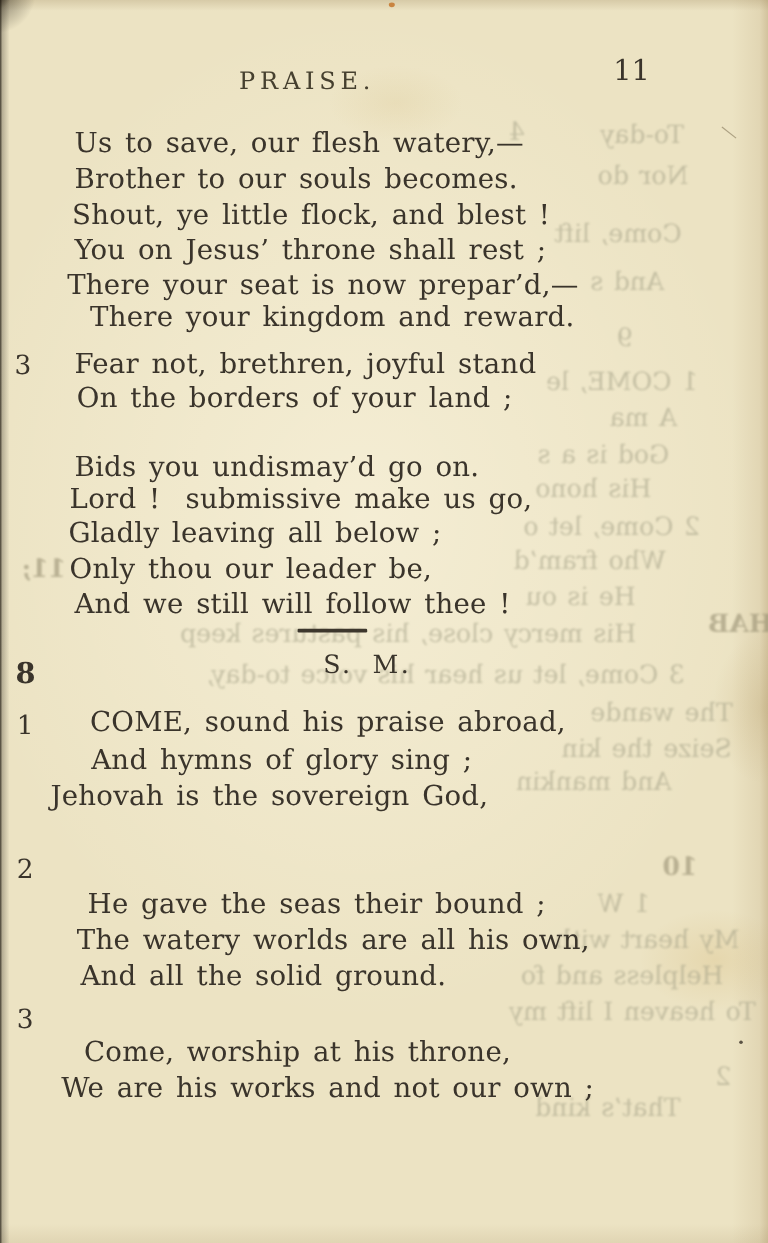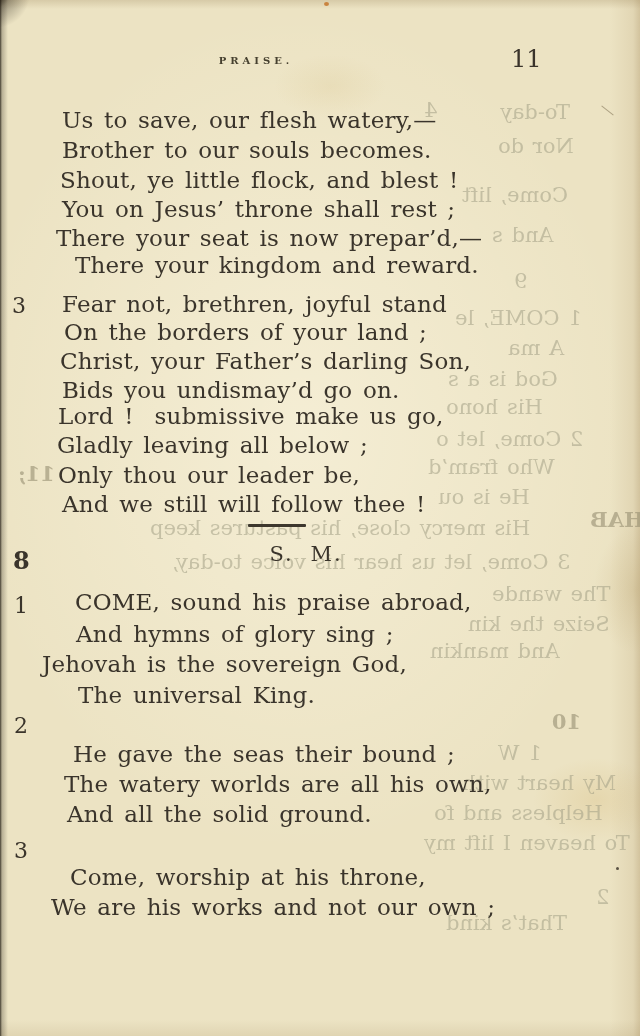--- a/index.html
+++ b/index.html
@@ -26,21 +26,21 @@
     white-space:pre;
     color:#3a342b;
     line-height:1.12;
   }
   .line{font-size:23px;word-spacing:3px;letter-spacing:0.2px;}
   .verse-num{font-size:22px;}
   .hymn-num{font-size:24px;font-weight:bold;}
   .meter{font-size:21px;letter-spacing:2px;word-spacing:8px;transform:translateX(-50%);}
   .running-head{
     position:absolute;left:256px;top:55px;transform:translateX(-50%);
-    font-size:10px;letter-spacing:4px;color:#46402f;white-space:pre;font-weight:bold;
+    font-size:20px;letter-spacing:4px;color:#46402f;white-space:pre;
   }
   .page-number{
     position:absolute;left:511px;top:45px;
     font-size:24px;color:#3a342b;
   }
   .divider{
     position:absolute;height:3px;background:#3d372d;border-radius:1px;
   }
   .ghost{
     font-size:21px;color:#a3a086;opacity:0.55;
@@ -95,31 +95,29 @@
   <div class="layer">
       <span class="line" style="left: 62px; top: 108px;">Us to save, our flesh watery,—</span>
       <span class="line" style="left: 62px; top: 138px;">Brother to our souls becomes.</span>
       <span class="line" style="left: 60px; top: 168px;">Shout, ye little flock, and blest !</span>
       <span class="line" style="left: 62px; top: 197px;">You on Jesus’ throne shall rest ;</span>
       <span class="line" style="left: 56px; top: 226px;">There your seat is now prepar’d,—</span>
       <span class="line" style="left: 75px; top: 253px;">There your kingdom and reward.</span>
       <span class="verse-num" style="left: 12px; top: 294px;">3</span>
       <span class="line" style="left: 62px; top: 292px;">Fear not, brethren, joyful stand</span>
       <span class="line" style="left: 64px; top: 320px;">On the borders of your land ;</span>
-      <span class="line" style="left: 60px; top: 349px;">Christ, your Father’s darling Son,</span>
       <span class="line" style="left: 62px; top: 378px;">Bids you undismay’d go on.</span>
       <span class="line" style="left: 58px; top: 404px;">Lord !  submissive make us go,</span>
       <span class="line" style="left: 57px; top: 433px;">Gladly leaving all below ;</span>
       <span class="line" style="left: 58px; top: 463px;">Only thou our leader be,</span>
       <span class="line" style="left: 62px; top: 492px;">And we still will follow thee !</span>
       <span class="verse-num" style="left: 14px; top: 594px;">1</span>
       <span class="line" style="left: 75px; top: 590px;">COME, sound his praise abroad,</span>
       <span class="line" style="left: 76px; top: 622px;">And hymns of glory sing ;</span>
       <span class="line" style="left: 42px; top: 652px;">Jehovah is the sovereign God,</span>
-      <span class="line" style="left: 78px; top: 683px;">The universal King.</span>
       <span class="verse-num" style="left: 14px; top: 714px;">2</span>
       <span class="line" style="left: 73px; top: 742px;">He gave the seas their bound ;</span>
       <span class="line" style="left: 39px; top: 772px; margin-left: 25px;">The watery worlds are all his own,</span>
       <span class="line" style="left: 67px; top: 802px; text-align: center;">And all the solid ground.</span>
       <span class="verse-num" style="left: 14px; top: 839px;">3</span>
       <span class="line" style="left: 70px; top: 837px; margin-top: 28px;">Come, worship at his throne,</span>
       <span class="line" style="left: 51px; top: 895px;">We are his works and not our own ;</span>
       <span class="hymn-num" style="left: 13px; top: 548px;">8</span>
       <span class="meter" style="left: 277px; top: 543px; margin-left: 29px;">S. M.</span>
       <div class="divider" style="left: 248px; top: 524px; width: 58px;"></div>

